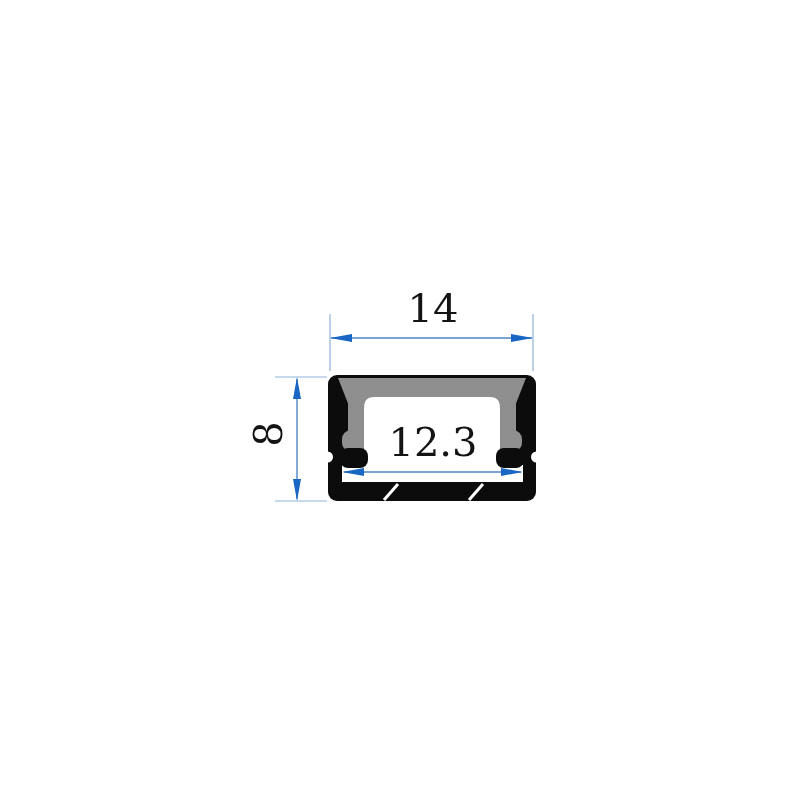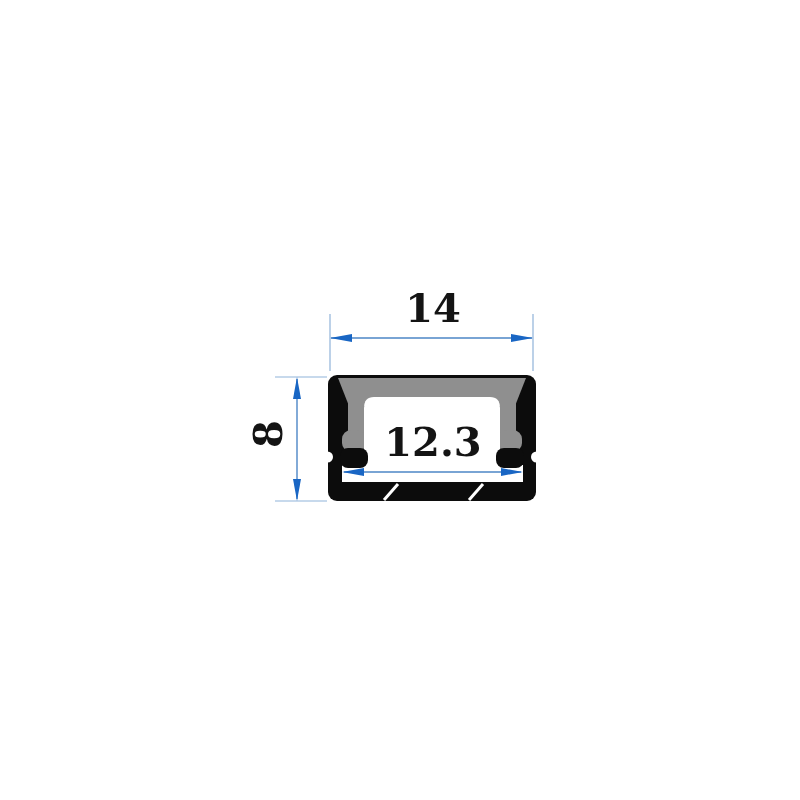--- a/index.html
+++ b/index.html
@@ -8,21 +8,20 @@
     width: 800px;
     height: 800px;
     background: #ffffff;
   }
   .stage {
     position: relative;
     width: 800px;
     height: 800px;
     background: var(--background, #ffffff);
     overflow: hidden;
-    font-weight: bold;
   }
   svg { display: block; }
   .dim-text {
     font-family: "DejaVu Serif", "Liberation Serif", serif;
     font-size: 40px;
     fill: var(--text-black, #141414);
   }
   .fill-black  { fill: var(--profile-black, #0c0c0c); }
   .fill-gray   { fill: var(--cover-gray, #8f8f8f); }
   .fill-white  { fill: var(--cavity-white, #ffffff); }

